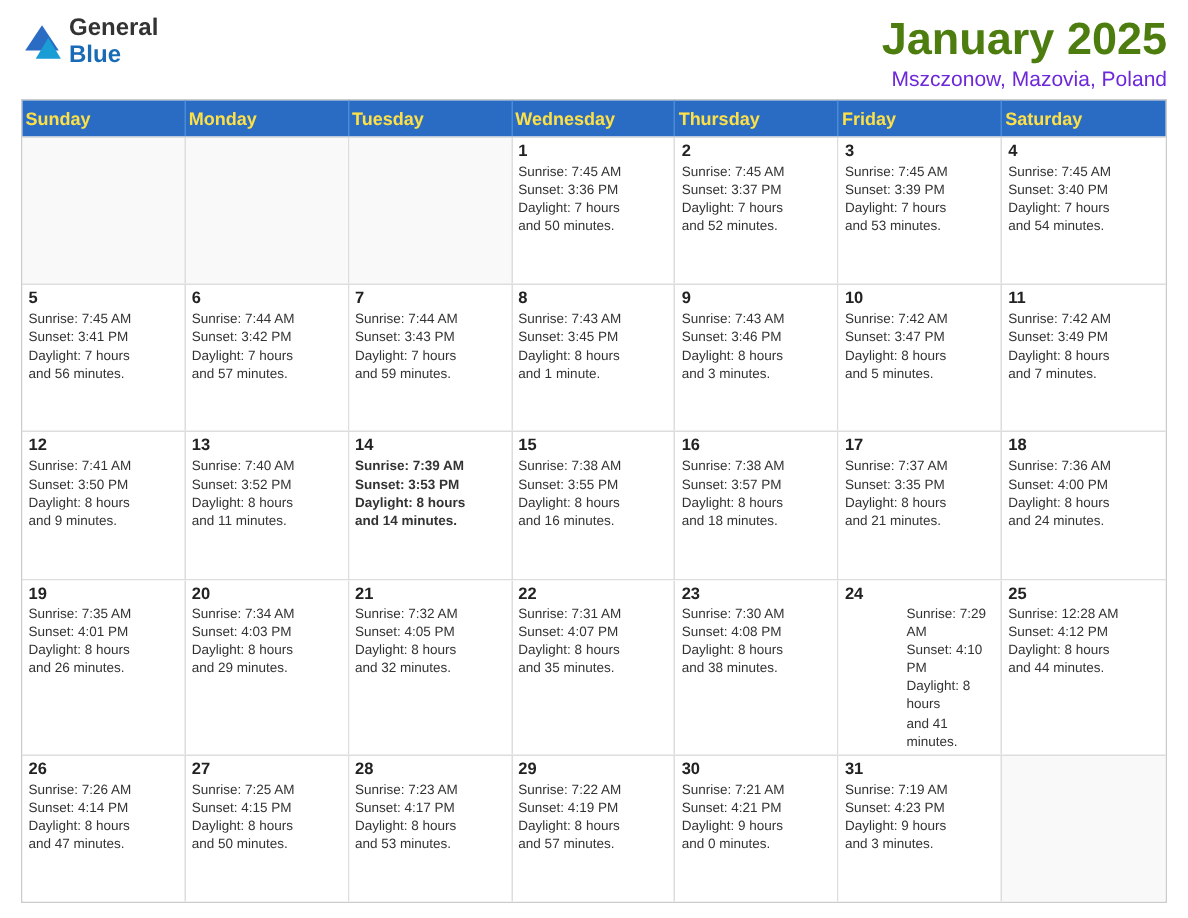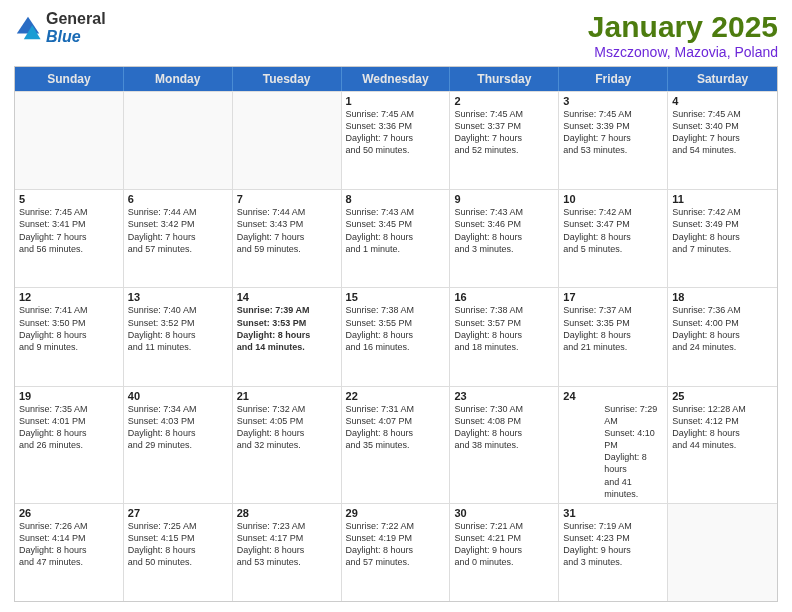--- a/index.html
+++ b/index.html
@@ -50,24 +50,24 @@
       display: flex;
       flex-direction: column;
       border: 1px solid #ccc;
     }
     .cal-header-row {
       display: grid;
       grid-template-columns: repeat(7, 1fr);
       background: #2a6cc4;
     }
     .cal-header-cell {
-      color: #e5e5e5;
+      color: #fde047;
       font-size: 12px;
       font-weight: bold;
-      text-align: center;
+      text-align: left;
       padding: 5px 2px;
       border-right: 1px solid #4a8cd4;
     }
     .cal-header-cell:last-child {
       border-right: none;
     }
     .cal-body {
       flex: 1;
       display: flex;
       flex-direction: column;
@@ -112,21 +112,21 @@
 <div class="page">
   <div class="header">
     <div class="logo">
       <svg class="logo-icon" viewBox="0 0 40 40">
         <polygon points="20,4 36,28 4,28" fill="#2a6cc4"></polygon>
         <polygon points="26,16 38,36 14,36" fill="#1a9cd4"></polygon>
       </svg>
       <div>
         <div>
           <span style="font-size:16px;font-weight:bold;color:#333;">General</span><br>
-          <span style="font-size:16px;font-weight:bold;color:#1a6bb5;font-style:italic;">Blue</span>
+          <span style="font-size:16px;font-weight:bold;color:#1a6bb5;">Blue</span>
         </div>
       </div>
     </div>
     <div class="title-block">
       <div class="main-title">January 2025</div>
       <div class="subtitle">Mszczonow, Mazovia, Poland</div>
     </div>
   </div>
 
   <div class="calendar">
@@ -277,21 +277,21 @@
         </div>
         <div class="cal-row">
           <div class="cal-cell">
             <span class="day-number">19</span>
             <div class="cell-text" style="white-space: pre-line;">Sunrise: 7:35 AM
 Sunset: 4:01 PM
 Daylight: 8 hours
 and 26 minutes.</div>
           </div>
           <div class="cal-cell">
-            <span class="day-number">40</span>
+            <span class="day-number">20</span>
             <div class="cell-text" style="white-space: pre-line;">Sunrise: 7:34 AM
 Sunset: 4:03 PM
 Daylight: 8 hours
 and 29 minutes.</div>
           </div>
           <div class="cal-cell">
             <span class="day-number">21</span>
             <div class="cell-text" style="white-space: pre-line;">Sunrise: 7:32 AM
 Sunset: 4:05 PM
 Daylight: 8 hours

